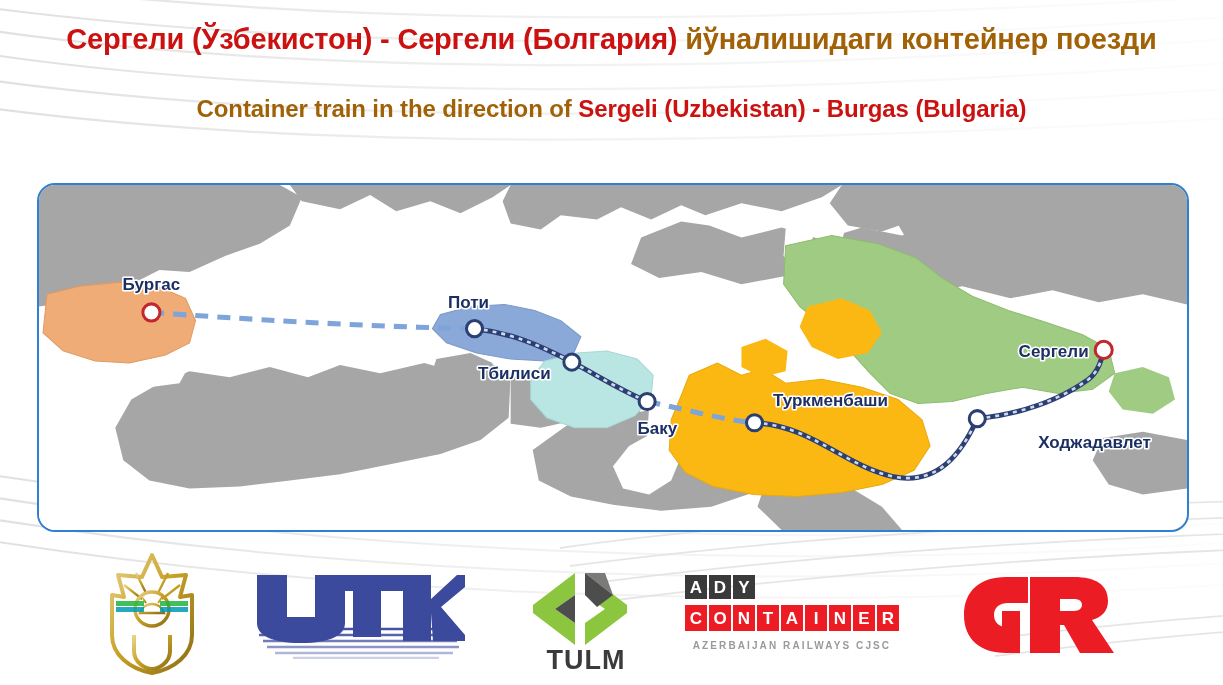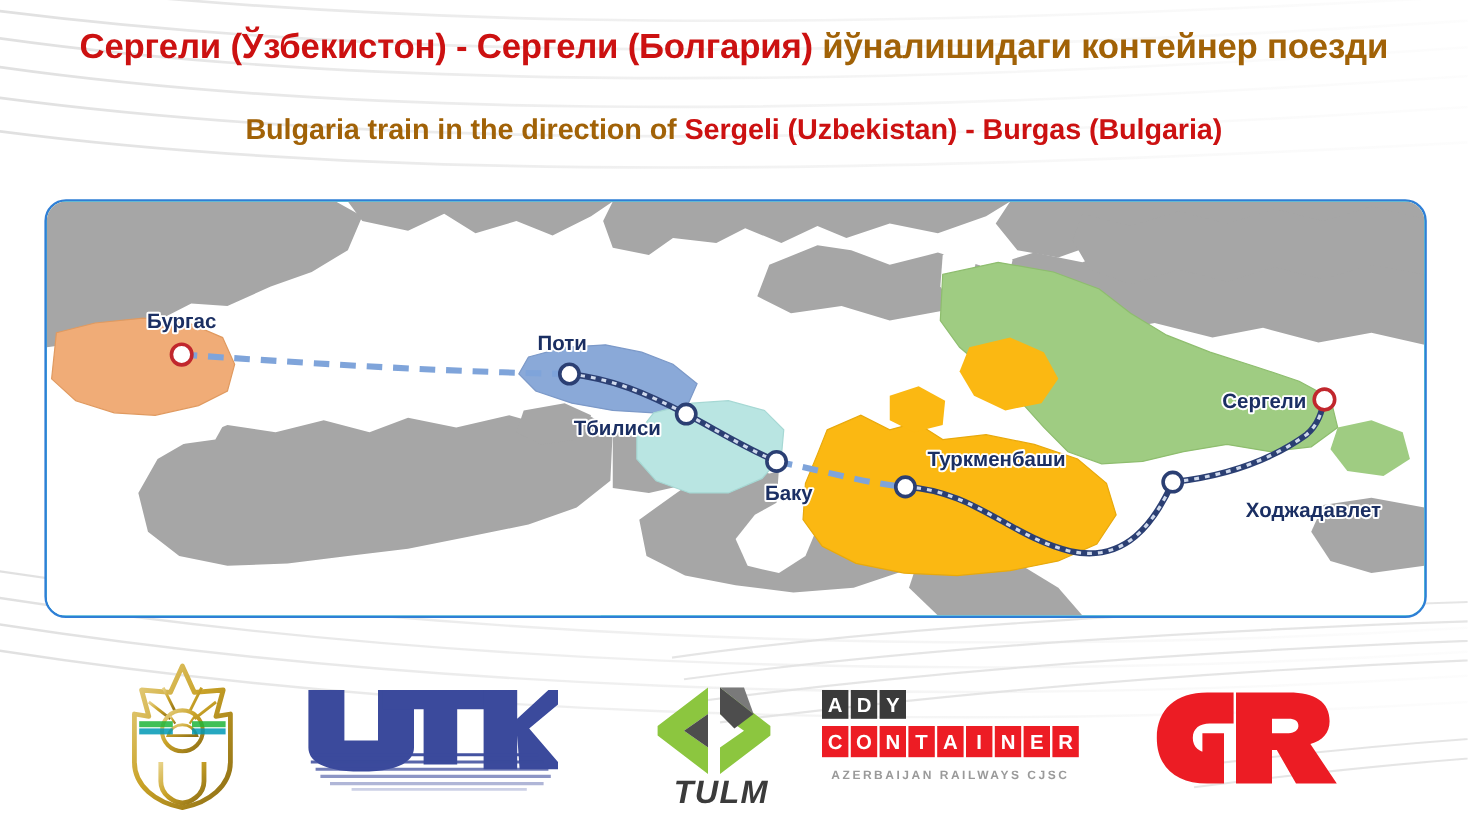--- a/index.html
+++ b/index.html
@@ -27,23 +27,23 @@
     margin:0;padding:0;
     font-size:24px;font-weight:bold;letter-spacing:-0.1px;
     line-height:30px;white-space:nowrap;
     position:absolute;top:94px;left:50%;transform:translateX(-50%);
   }
   .c-red{color:#cc1111;}
   .c-blue{color:#a16207;text-align:center;}
 
   
   .map-frame{
-    position:absolute;left:37px;top:166px;width:1148px;height:345px;
+    position:absolute;left:37px;top:183px;width:1148px;height:345px;
     border:2px solid #2f7fd6;border-radius:18px;
-    background:#5eead4;overflow:hidden;z-index:2;
+    background:#4d7c0f;overflow:hidden;z-index:2;
   }
   .map-frame svg{display:block;width:100%;height:100%;}
 
   .city-label{
     font-family:"Liberation Sans","DejaVu Sans",sans-serif;
     font-weight:bold;font-size:17px;fill:#1b2f63;
     paint-order:stroke;stroke:#ffffff;stroke-width:3.2px;stroke-linejoin:round;
   }
 
   
@@ -91,21 +91,21 @@
       <path d="M570,566 C 780,538 1020,524 1280,516"></path>
       <path d="M585,584 C 800,556 1040,540 1280,532"></path>
       <path d="M600,602 C 820,574 1060,556 1280,548"></path>
       <path d="M980,640 C 1080,628 1180,618 1280,612"></path>
       <path d="M995,656 C 1090,644 1185,634 1280,628"></path>
     </g>
   </svg>
 
   <div class="title-block">
     <h1 class="title-ru"><span class="c-red">Сергели (Ўзбекистон) - Сергели (Болгария) </span><span class="c-blue">йўналишидаги контейнер поезди</span></h1>
-    <h2 class="title-en"><span class="c-blue">Bulgaria train in the direction of </span><span class="c-red">Sergeli (Uzbekistan) - Burgas (Bulgaria)</span></h2>
+    <h2 class="title-en"><span class="c-blue">Container train in the direction of </span><span class="c-red">Sergeli (Uzbekistan) - Burgas (Bulgaria)</span></h2>
   </div>
 
   <div class="map-frame">
     <svg viewBox="0 0 1144 341" preserveAspectRatio="none">
 
       <rect x="0" y="0" width="1144" height="341" fill="#ffffff"></rect>
 
       <g fill="#a6a6a6">
 
         <path d="M0,0 L0,120 L30,116 L60,100 L96,96 L120,84 L150,86 L186,70 L220,58
@@ -284,21 +284,21 @@
           <path d="M6,56 L196,56" opacity="0.95"></path>
           <path d="M6,62 L200,62" opacity="0.85"></path>
           <path d="M10,68 L204,68" opacity="0.72"></path>
           <path d="M14,74 L206,74" opacity="0.58"></path>
           <path d="M22,80 L200,80" opacity="0.4"></path>
           <path d="M40,85 L186,85" opacity="0.25"></path>
         </g>
       </svg>
     </div>
 
-    <div class="logo" style="left:536px;top:30px;font-style:italic;">
+    <div class="logo" style="left:521px;top:30px;">
       <svg width="130" height="110" viewBox="0 0 130 110">
 
         <path d="M54,8 L54,30 L34,44 L54,58 L54,80 L12,48 L12,40 Z" fill="#8cc63f"></path>
 
         <path d="M54,30 L54,58 L34,44 Z" fill="#4d4d4d"></path>
 
         <path d="M64,8 L106,40 L106,48 L64,80 L64,58 L84,44 L64,30 Z" fill="#8cc63f"></path>
 
         <path d="M64,8 L92,30 L76,42 L64,30 Z" fill="#4d4d4d"></path>
         <path d="M64,8 L84,8 L92,30 Z" fill="#7a7a7a"></path>

